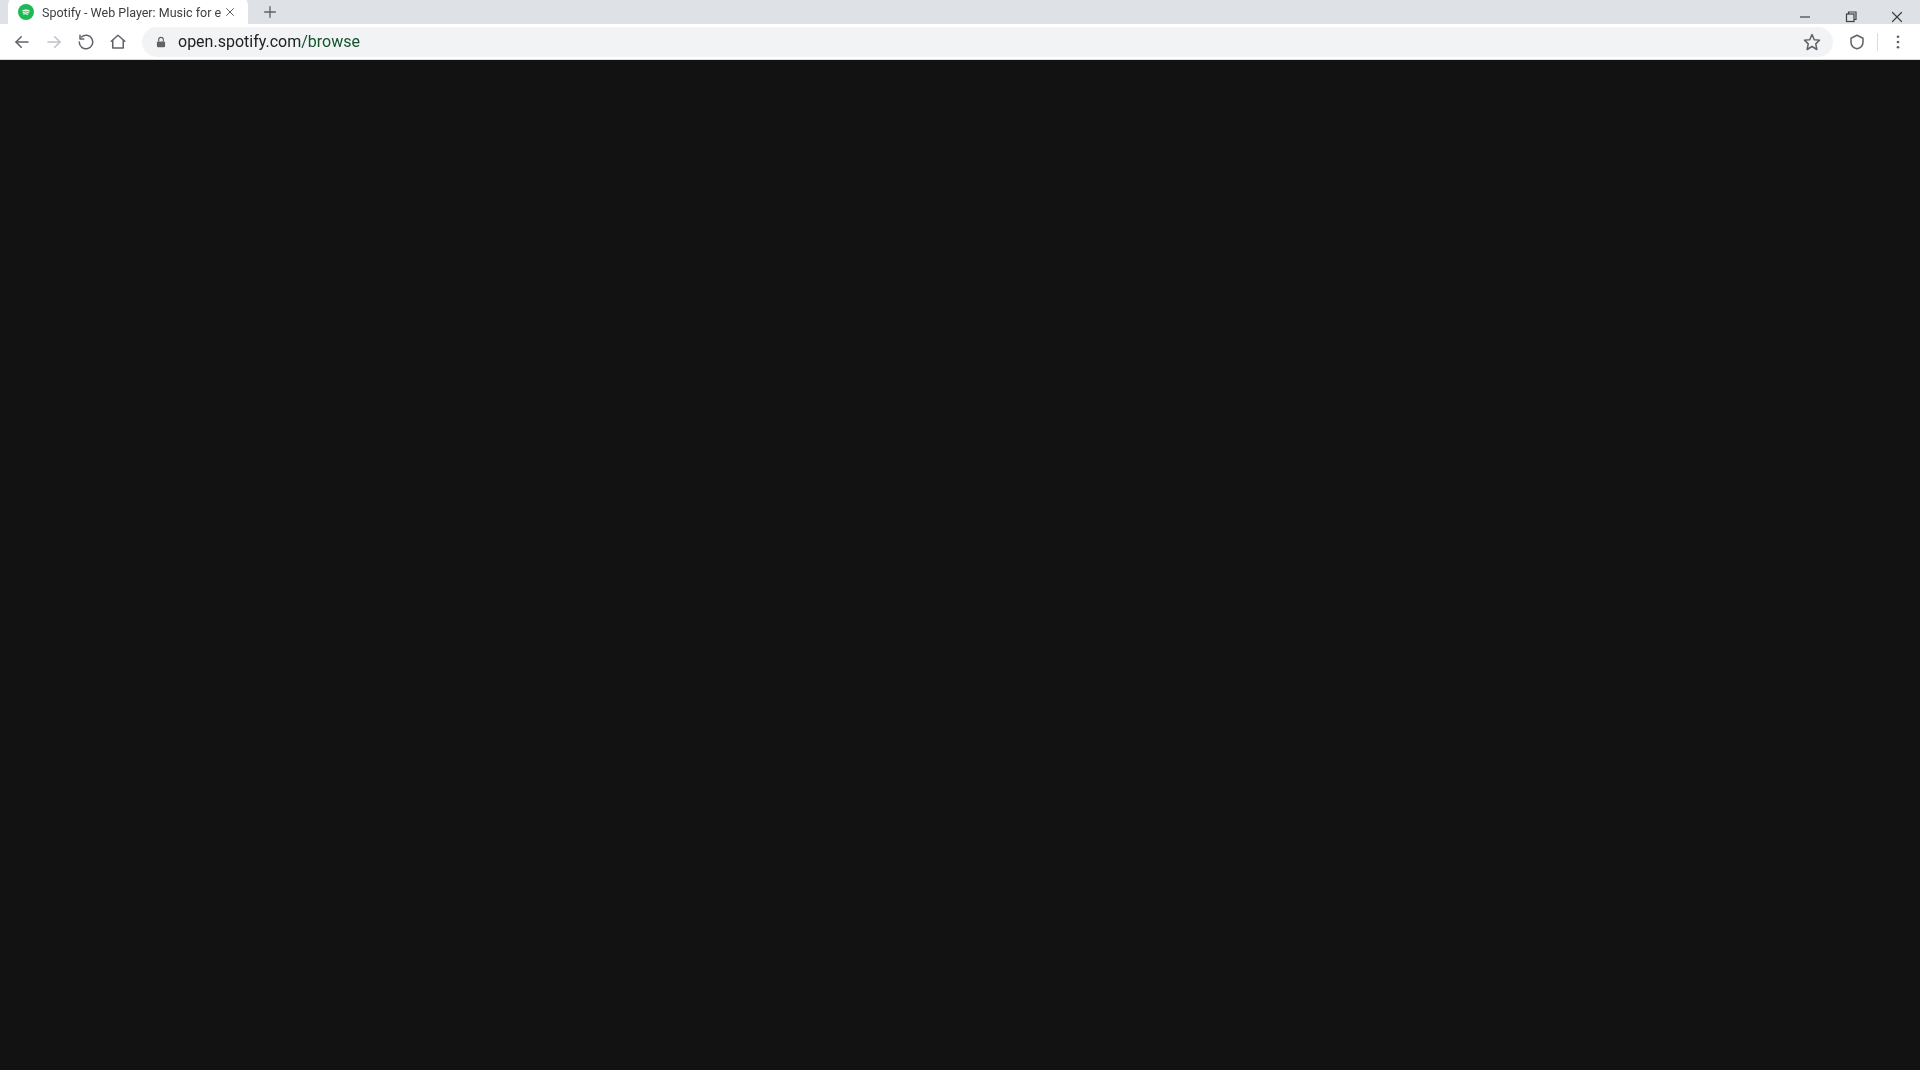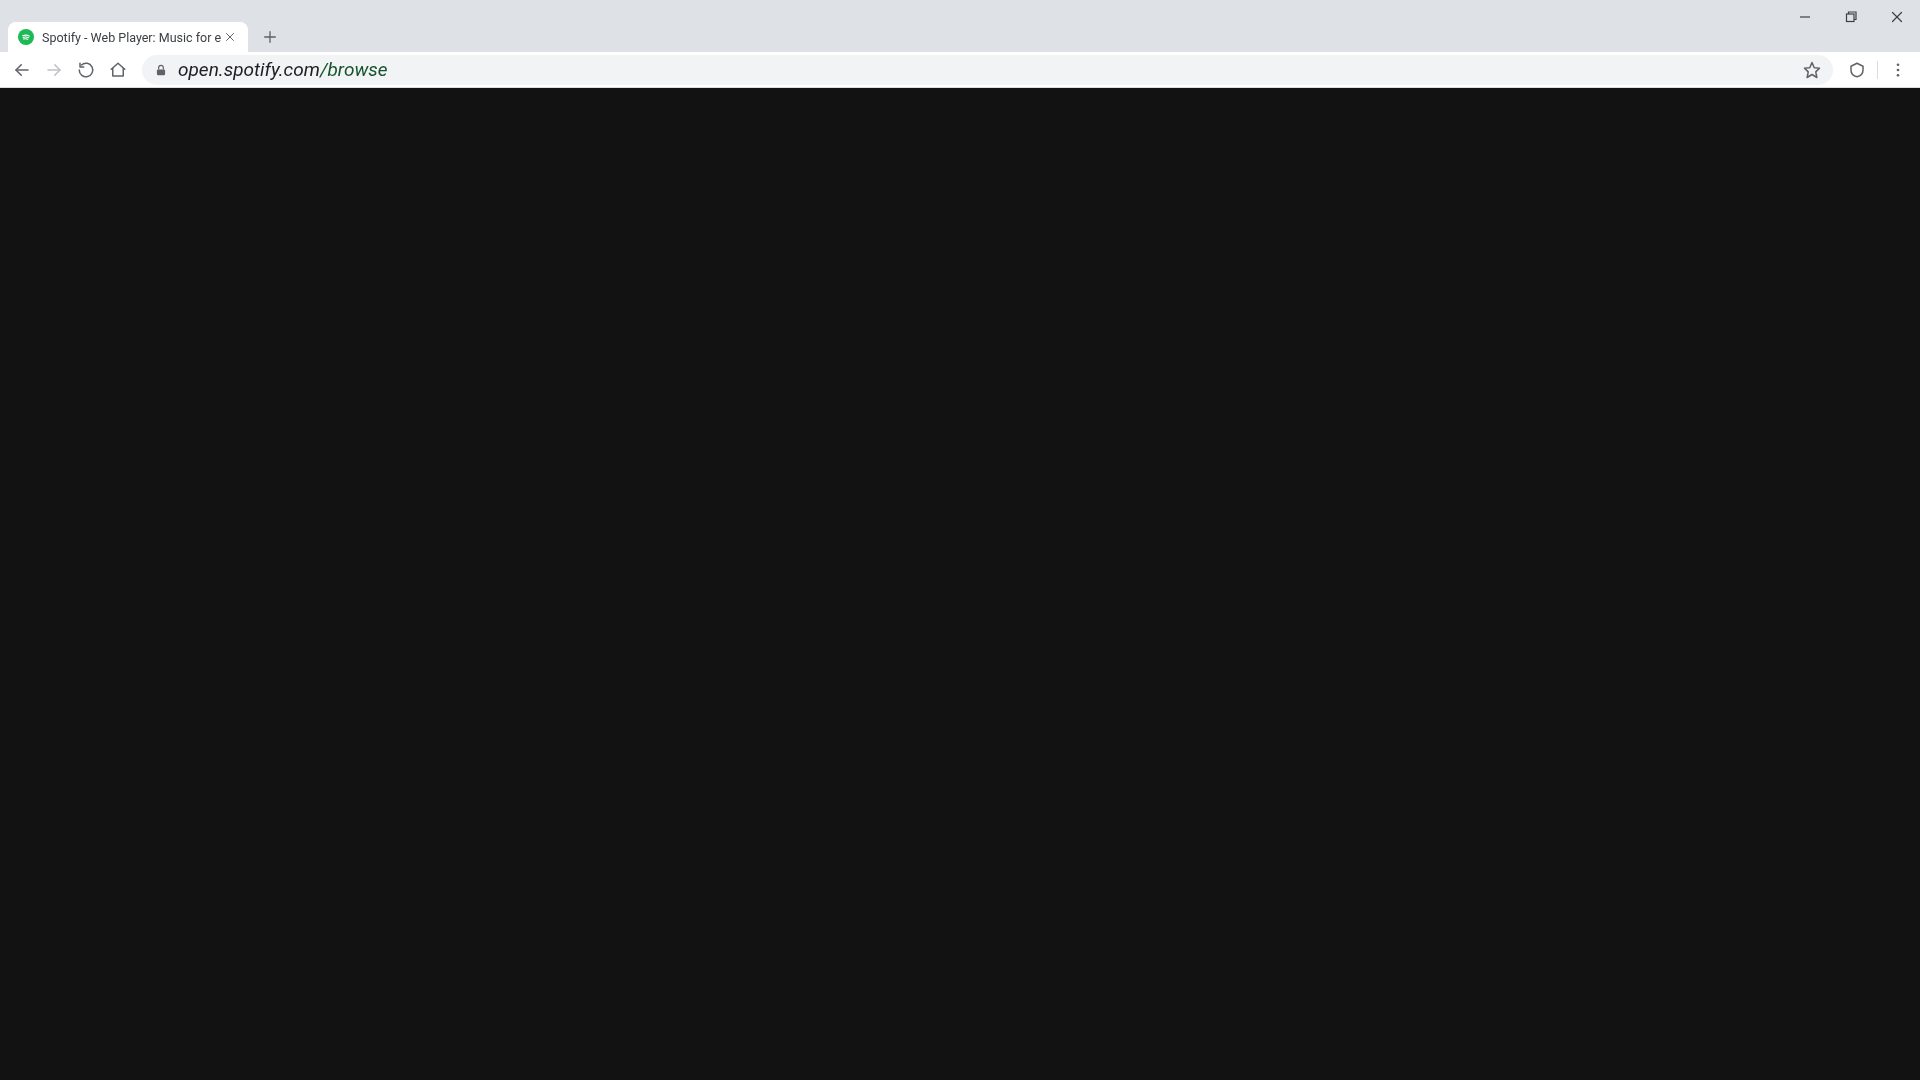--- a/index.html
+++ b/index.html
@@ -1,23 +1,23 @@
 <!DOCTYPE html>
 <html><head>
 <meta charset="utf-8">
 <style>
   * { margin: 0; padding: 0; box-sizing: border-box; font-family: "Segoe UI", Roboto, Arial, sans-serif; }
   html, body { width: 1920px; height: 1080px; overflow: hidden; background: #fff; }
 
   
   .tabstrip {
-    height: 52px;
+    height: 24px;
     background: #dee1e6;
     display: flex;
-    align-items: flex-end;
+    align-items: center;
     padding-left: 8px;
     position: relative;
   }
   .tab {
     display: flex;
     align-items: center;
     height: 30px;
     width: 240px;
     background: #fff;
     border-top-left-radius: 8px;
@@ -73,23 +73,22 @@
 
   .omnibox {
     flex: 1;
     height: 30px;
     margin: 0 8px;
     background: #f1f3f4;
     border-radius: 15px;
     display: flex;
     align-items: center;
     padding: 0 12px;
-    font-size: 19px;
+    font-size: 16px;
     color: #202124;
-    font-style: italic;
   }
   .omnibox .lock {
     width: 14px; height: 14px; margin-right: 10px; color: #5f6368;
     display: flex; align-items: center; justify-content: center;
   }
   .omnibox .url-host { color: #202124; }
   .omnibox .url-path { color: #14532d; }
   .omnibox .spacer { flex: 1; }
   .omnibox .star {
     width: 18px; height: 18px; color: #5f6368; cursor: pointer;

